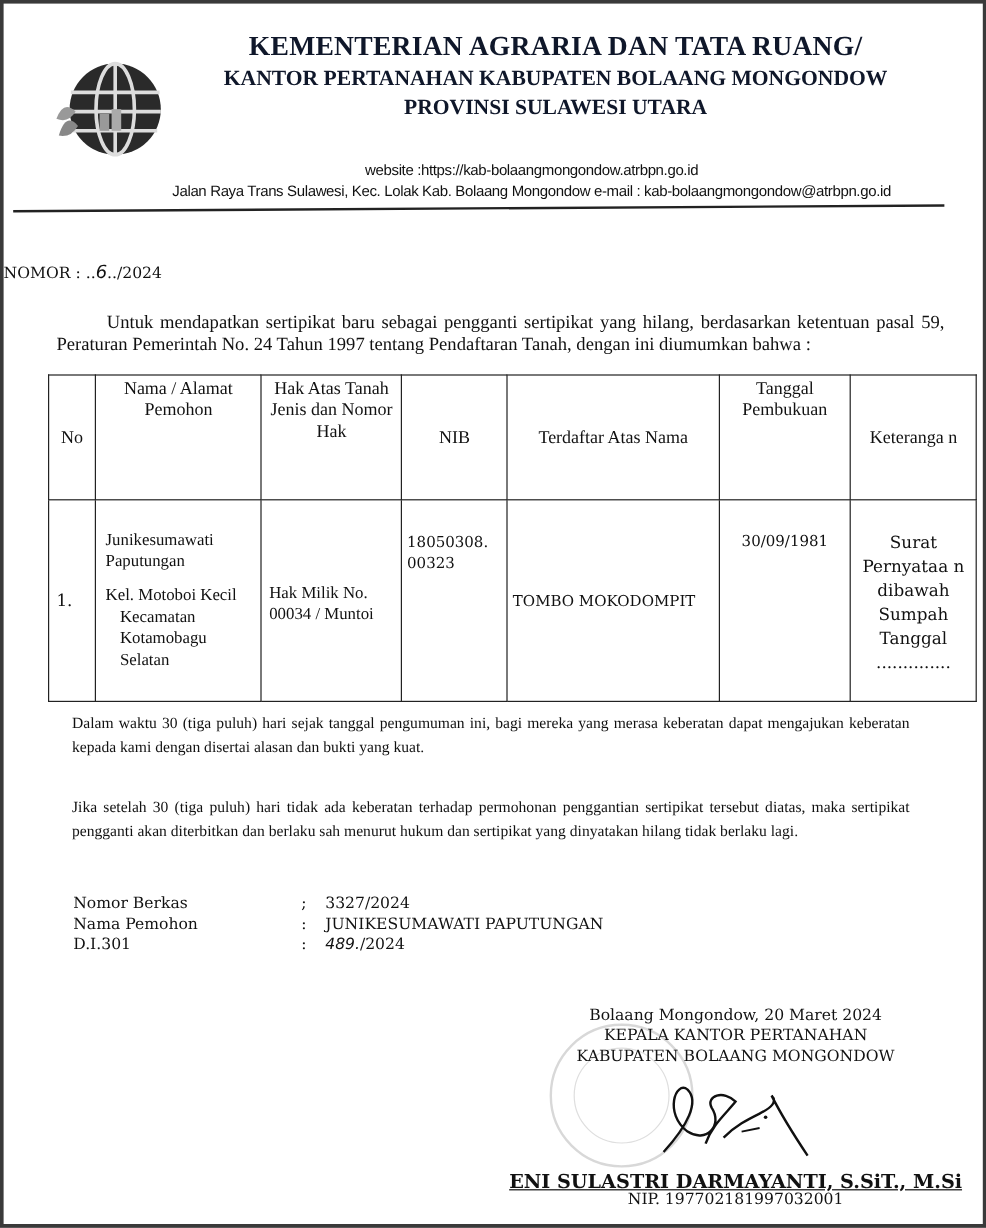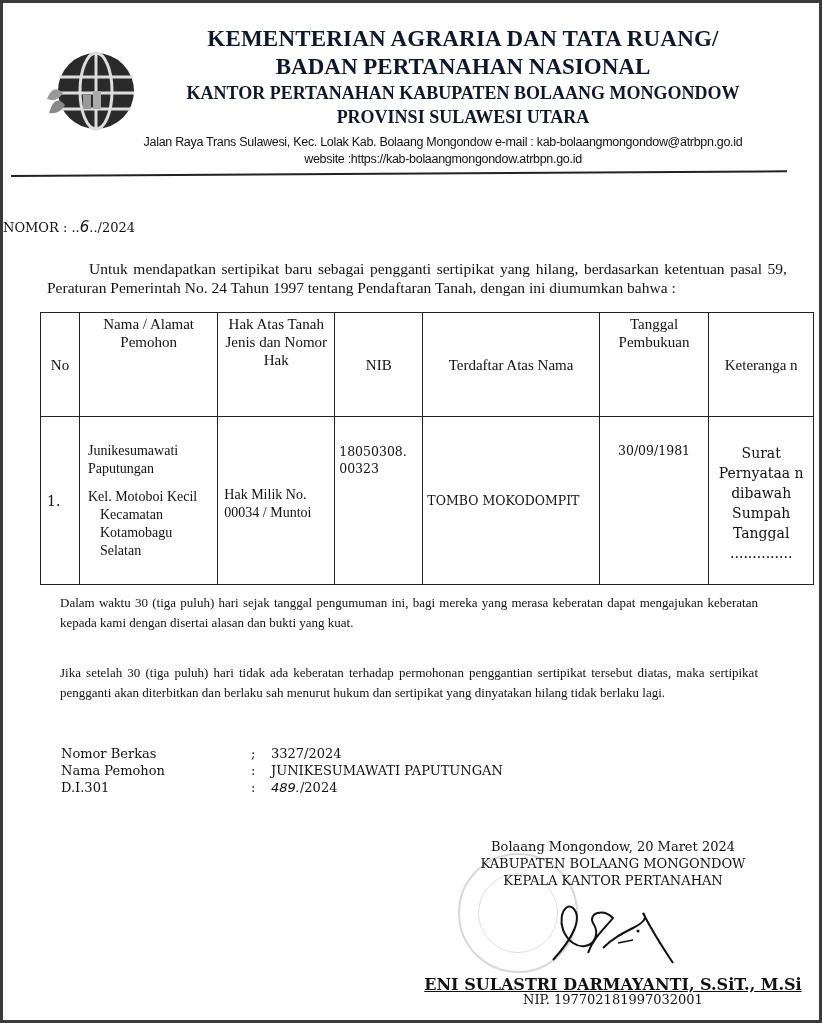--- a/index.html
+++ b/index.html
@@ -75,27 +75,26 @@
       <line x1="20" y1="66" x2="90" y2="66"></line>
     </g>
     <rect x="42" y="52" width="8" height="14" fill="#999"></rect>
     <rect x="52" y="48" width="8" height="18" fill="#aaa"></rect>
     <path d="M8 70 Q14 50 24 62 Q18 72 8 70Z" fill="#888"></path>
     <path d="M6 56 Q12 40 22 50 Q16 60 6 56Z" fill="#999"></path>
   </svg>
 
   <div class="kop">
     <div class="l1">KEMENTERIAN AGRARIA DAN TATA RUANG/</div>
-    <div class="l2">BADAN PERTANAHAN NASIONAL</div>
     <div class="l3">KANTOR PERTANAHAN KABUPATEN BOLAANG MONGONDOW</div>
     <div class="l4">PROVINSI SULAWESI UTARA</div>
   </div>
   <div class="addr">
+    <div>website :https://kab-bolaangmongondow.atrbpn.go.id</div>
     <div>Jalan Raya Trans Sulawesi, Kec. Lolak Kab. Bolaang Mongondow e-mail : kab-bolaangmongondow@atrbpn.go.id</div>
-    <div>website :https://kab-bolaangmongondow.atrbpn.go.id</div>
   </div>
   <div class="rule"></div>
 
   <div class="nomor">
     <span>NOMOR : ..</span><span class="hand">6</span><span>../2024</span>
   </div>
 
   <div class="intro"><span class="indent"></span><span>Untuk mendapatkan sertipikat baru sebagai pengganti sertipikat yang hilang, berdasarkan ketentuan pasal 59, Peraturan Pemerintah No. 24 Tahun 1997 tentang Pendaftaran Tanah, dengan ini diumumkan bahwa :</span></div>
 
   <table class="list">
@@ -155,22 +154,22 @@
         <span>/2024</span>
     </div>
   </div>
 
   <div class="stamp">
       <div class="inner"></div>
     </div>
 
   <div class="sign">
     <div>Bolaang Mongondow, 20 Maret 2024</div>
+    <div>KEPALA KANTOR PERTANAHAN</div>
     <div>KABUPATEN BOLAANG MONGONDOW</div>
-    <div>KEPALA KANTOR PERTANAHAN</div>
   </div>
 
   <svg class="signature" viewBox="0 0 140 70">
     <path d="M10 62 C30 40 40 20 30 10 C20 2 10 30 30 45 C45 55 60 40 50 25 C45 15 60 10 70 20 C62 30 50 40 45 55" stroke="#111" stroke-width="2" fill="none"></path>
     <path d="M60 50 C70 40 80 35 90 30 C100 25 105 20 100 15 C110 35 120 50 130 65" stroke="#111" stroke-width="2" fill="none"></path>
     <path d="M75 45 L90 42" stroke="#111" stroke-width="1.5"></path>
     <circle cx="95" cy="33" r="1.5" fill="#111"></circle>
   </svg>
 
   <div class="signer">ENI SULASTRI DARMAYANTI, S.SiT., M.Si</div>

